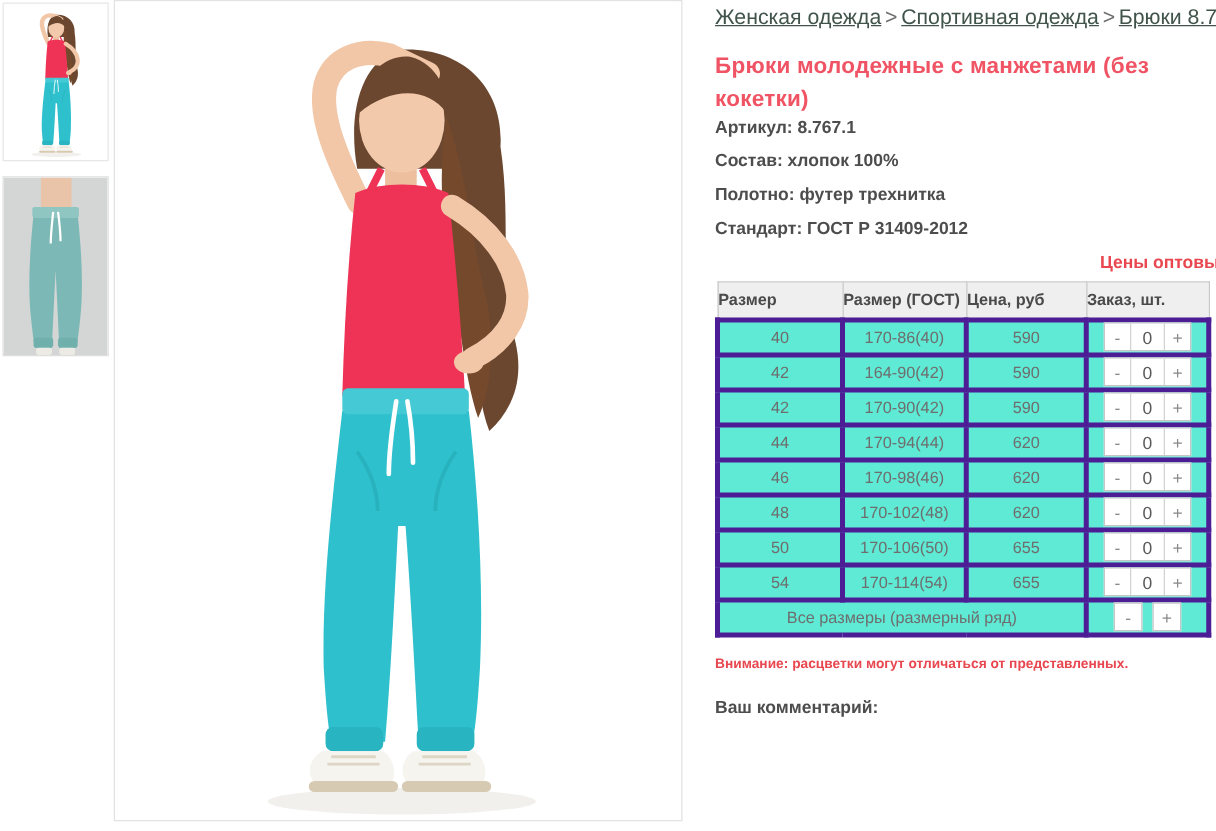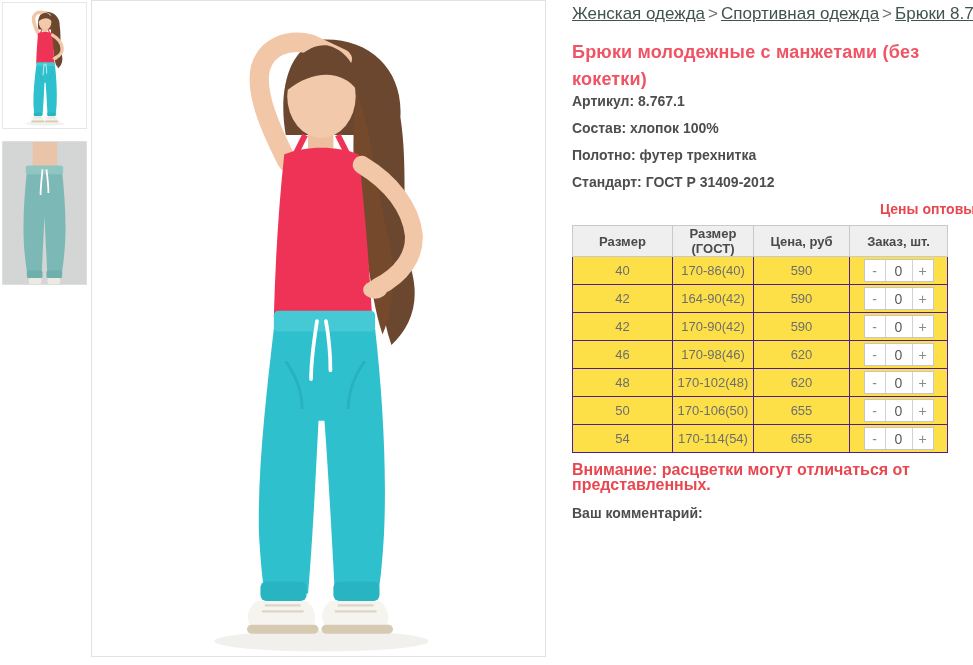--- a/index.html
+++ b/index.html
@@ -49,27 +49,27 @@
   .wholesale {
     margin: 3px -10px 0 0;
     text-align: right; white-space: nowrap;
     color: #e8474f; font-size: 14px; font-weight: bold;
   }
 
   table.size-table { border-collapse: collapse; margin-top: 8px; table-layout: fixed; }
   .size-table th {
     width: 100px; height: 30px;
     background: #efefef; border: 1px solid #c9c9c9;
-    font-size: 13px; font-weight: bold; color: #4a4a4a; text-align: center;
-  }
-  .size-table th.col-gost { width: 81px; margin-top: 44px; }
+    font-size: 13px; font-weight: bold; color: #4a4a4a; text-align: left;
+  }
+  .size-table th.col-gost { width: 99px; margin-top: 44px; }
   .size-table th.col-price { width: 96px; }
   .size-table th.col-qty { width: 98px; }
   .size-table td {
-    height: 28px; border: 1px solid #4c1d95; background: #fde047;
+    height: 28px; border: 4px solid #4c1d95; background: #5eead4;
     font-size: 13px; color: #6e6e6e; text-align: center; padding: 0;
   }
   .stepper {
     display: inline-flex; vertical-align: middle;
     border: 1px solid #c6c6c6; background: #fff; line-height: 20px;
   }
   .step-btn {
     width: 20px; height: 21px; border: none; background: #fff;
     color: #8a8a8a; font-size: 14px; cursor: pointer; padding: 0;
     font-family: "Liberation Sans", sans-serif;
@@ -79,21 +79,21 @@
     border-left: 1px solid #d2d2d2; border-right: 1px solid #d2d2d2;
     text-align: center; color: #5a5a5a; font-size: 14px;
     font-family: "Liberation Sans", sans-serif; outline: none; background: #fff;
   }
   .mini-btn {
     width: 23px; height: 23px; border: 1px solid #c6c6c6; background: #fff;
     color: #8a8a8a; font-size: 14px; cursor: pointer; margin: 0 4px;
     font-family: "Liberation Sans", sans-serif;
   }
 
-  .notice { margin-top: 9px; font-size: 16px; font-weight: bold; color: #e8474f; line-height: 15px; }
+  .notice { margin-top: 9px; font-size: 11px; font-weight: bold; color: #e8474f; line-height: 25px; }
 
   .comment-label { margin-top: 13px; font-size: 14px; font-weight: bold; color: #4d4d4d; }
 </style>
 </head>
 <body>
 
 <svg width="0" height="0" style="position:absolute" aria-hidden="true">
   <defs>
     <g id="model-figure">
       <rect x="0" y="0" width="300" height="440" fill="#ffffff"></rect>
@@ -218,20 +218,32 @@
         <td>590</td>
         <td>
           <span class="stepper">
               <button class="step-btn">-</button>
               <input class="step-input" type="text" value="0" style="">
               <button class="step-btn">+</button>
             </span>
         </td>
       </tr>
       <tr>
+        <td>44</td>
+        <td>170-94(44)</td>
+        <td>620</td>
+        <td>
+          <span class="stepper">
+              <button class="step-btn">-</button>
+              <input class="step-input" type="text" value="0" style="">
+              <button class="step-btn">+</button>
+            </span>
+        </td>
+      </tr>
+      <tr>
         <td>46</td>
         <td>170-98(46)</td>
         <td>620</td>
         <td>
           <span class="stepper">
               <button class="step-btn">-</button>
               <input class="step-input" type="text" value="0" style="">
               <button class="step-btn">+</button>
             </span>
         </td>
@@ -265,20 +277,24 @@
         <td>170-114(54)</td>
         <td>655</td>
         <td>
           <span class="stepper">
               <button class="step-btn">-</button>
               <input class="step-input" type="text" value="0" style="">
               <button class="step-btn">+</button>
             </span>
         </td>
       </tr>
+      <tr>
+        <td colspan="3">Все размеры (размерный ряд)</td>
+        <td><button class="mini-btn">-</button><button class="mini-btn">+</button></td>
+      </tr>
     </tbody>
   </table>
 
   <div class="notice">
     <div>Внимание: расцветки могут отличаться от представленных.</div>
   </div>
 
   <div class="comment-label">Ваш комментарий:</div>
 
 </div>

